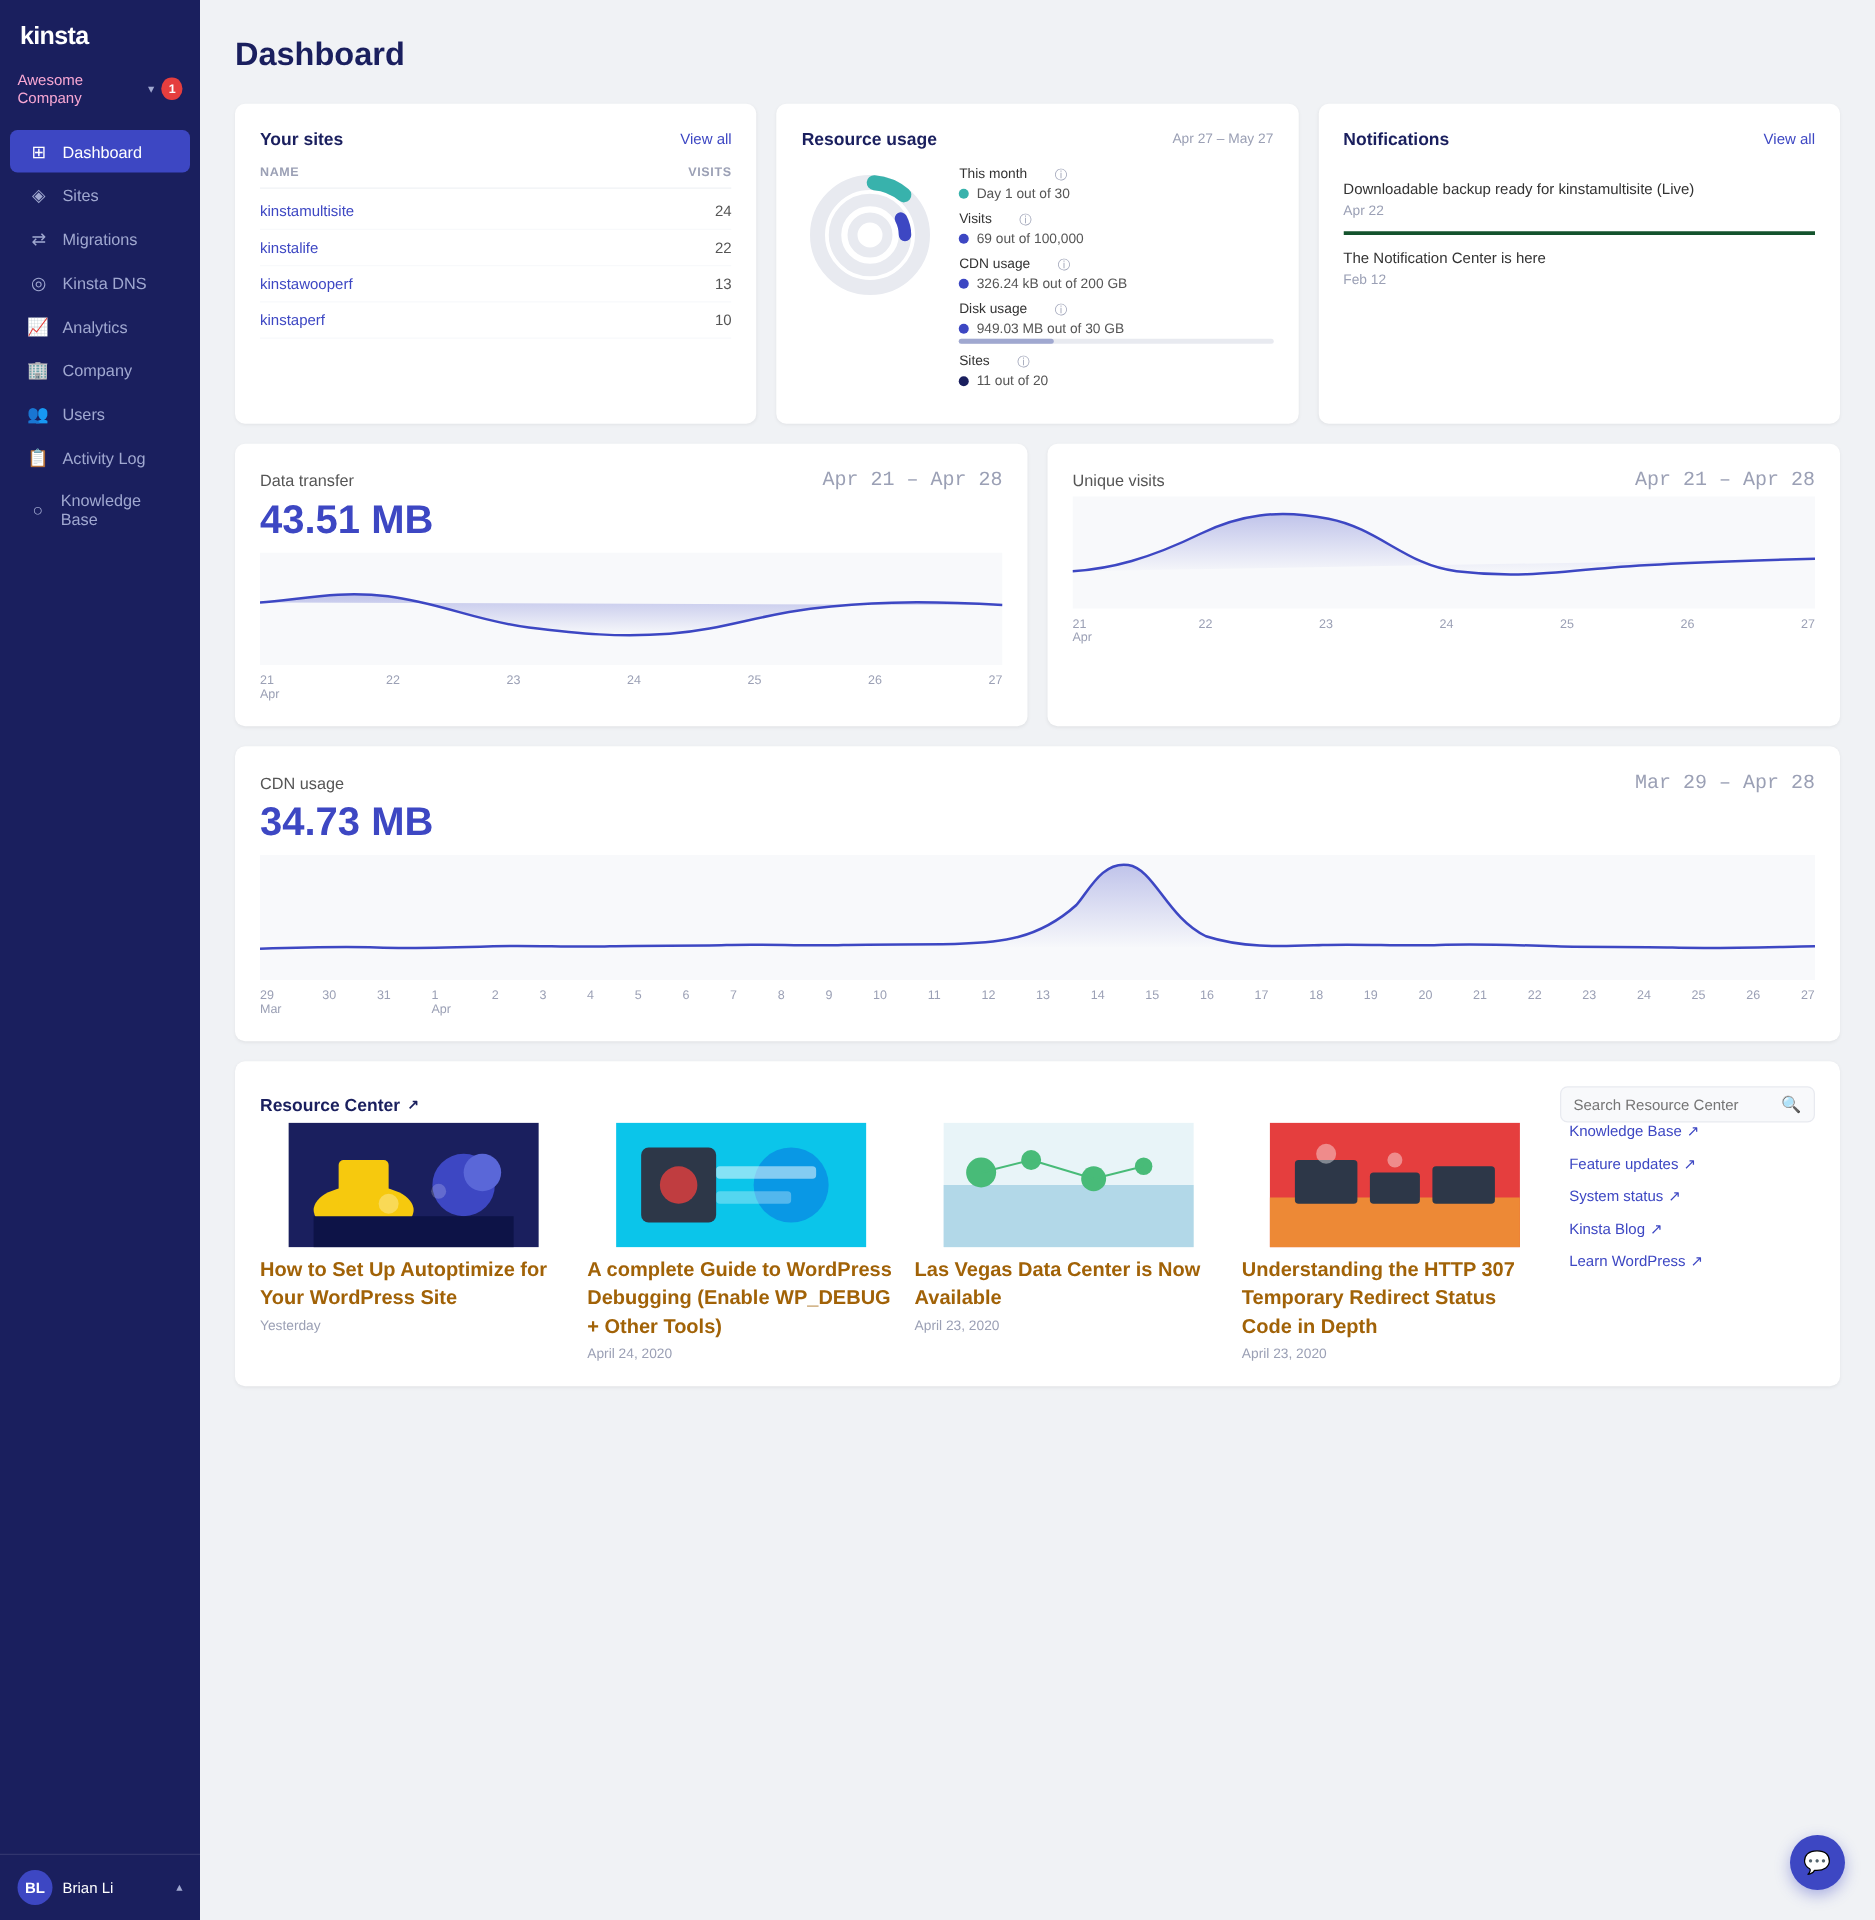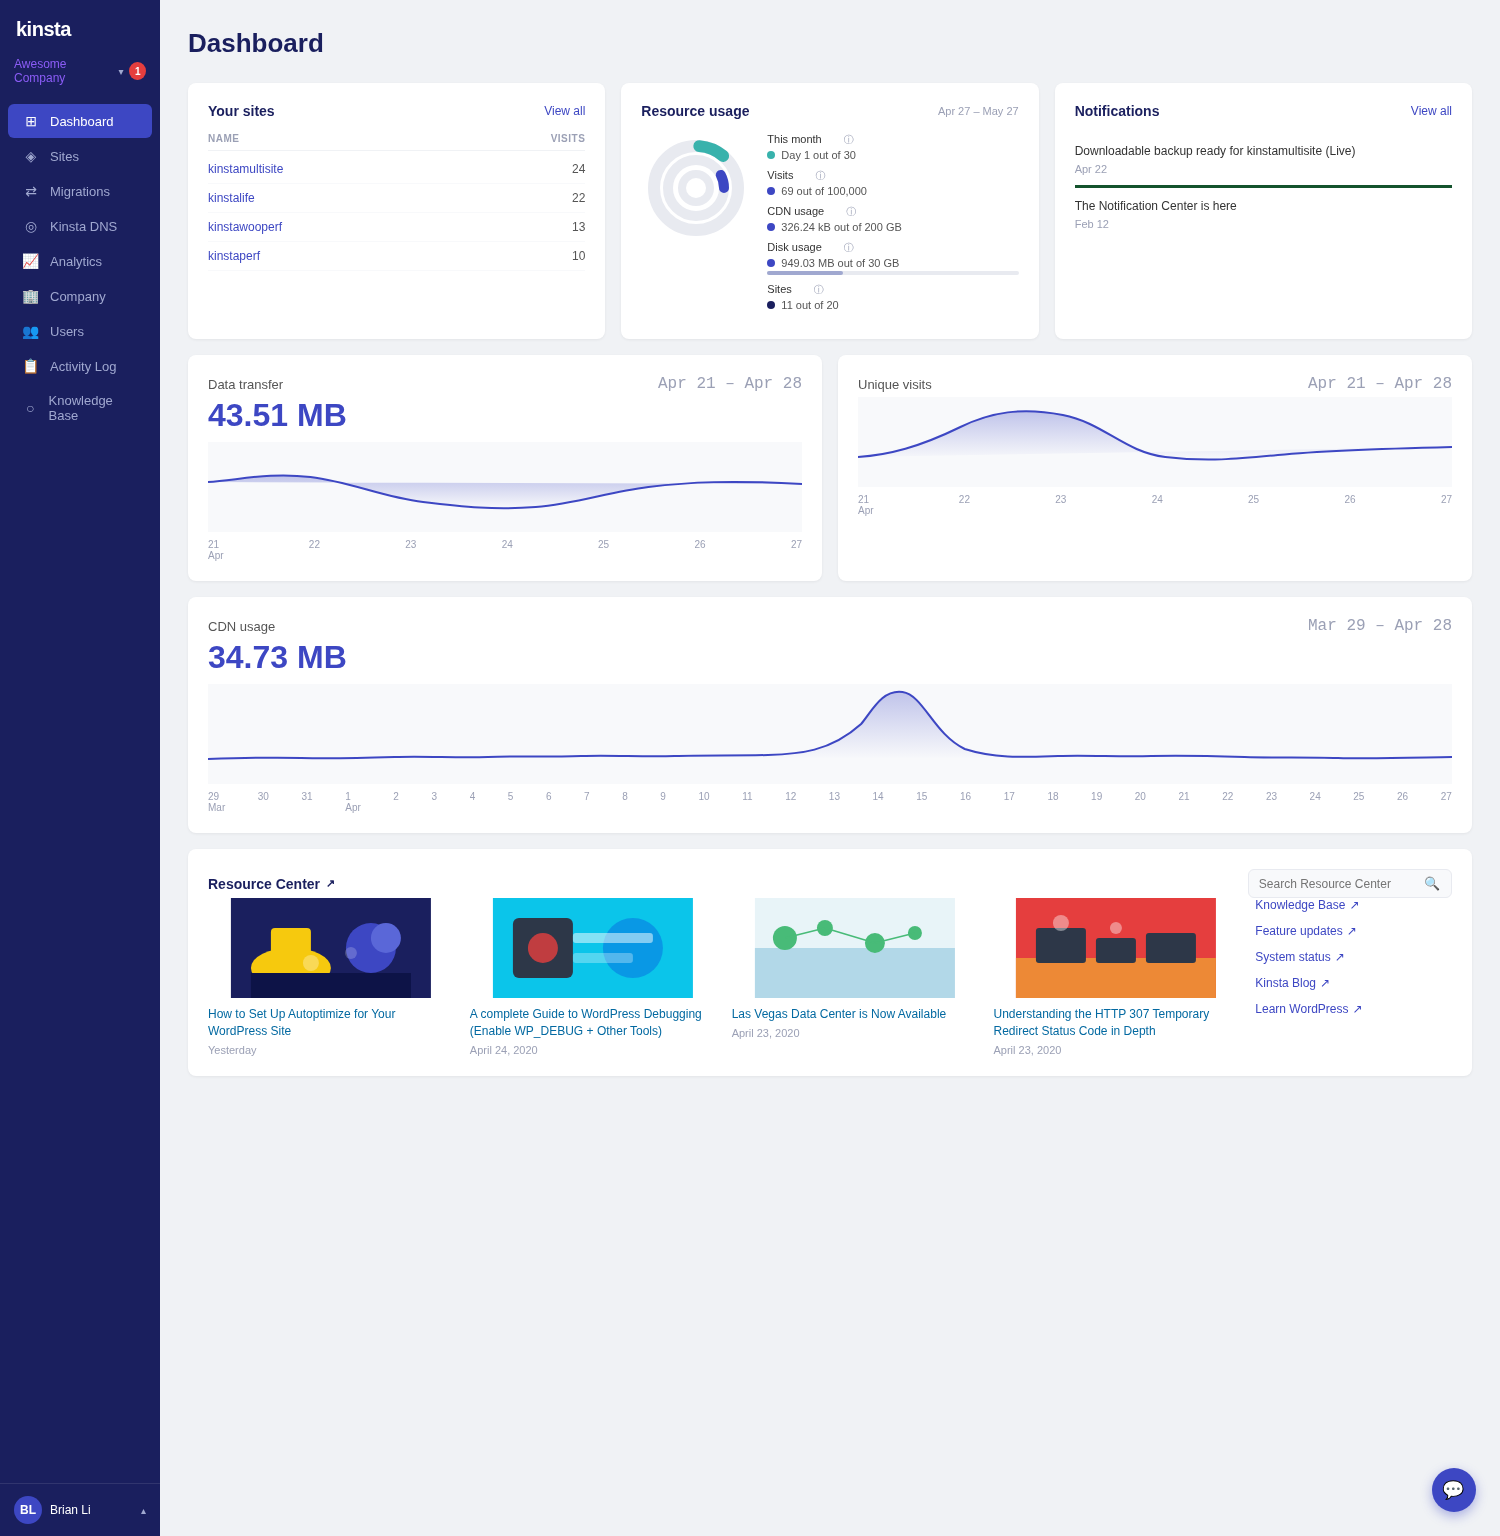--- a/index.html
+++ b/index.html
@@ -25,21 +25,21 @@
     .logo-text { font-size: 20px; font-weight: 700; color: #fff; letter-spacing: -0.5px; }
     .sidebar-company {
       padding: 6px 14px 14px;
       display: flex;
       align-items: center;
       gap: 6px;
       cursor: pointer;
       font-size: 12px;
       color: #a0a8d0;
     }
-    .sidebar-company .company-name { color: #8b5cf6; font-size: 12px; }
+    .sidebar-company .company-name { color: #f9a8d4; font-size: 12px; }
     .company-chevron { font-size: 10px; color: #a0a8d0; }
     .notification-dot {
       width: 18px; height: 18px; background: #e53e3e; border-radius: 50%;
       display: flex; align-items: center; justify-content: center;
       font-size: 10px; font-weight: 700; color: #fff; margin-left: auto;
     }
     .sidebar-nav { flex: 1; padding: 4px 0; }
     .nav-item {
       display: flex; align-items: center; gap: 10px;
       padding: 9px 14px; cursor: pointer; color: #a0a8d0;
@@ -123,21 +123,21 @@
 
     
     .rc-card { background: #fff; border-radius: 8px; padding: 20px; box-shadow: 0 1px 3px rgba(0,0,0,0.06); }
     .rc-header { display: flex; justify-content: space-between; align-items: center; }
     .rc-title { font-size: 14px; font-weight: 600; color: #1a1f5e; display: flex; align-items: center; gap: 6px; }
     .rc-search { display: flex; align-items: flex-end; gap: 6px; background: #f8f9fb; border: 1px solid #e8eaf0; border-radius: 6px; padding: 6px 10px; }
     .rc-search input { border: none; background: transparent; outline: none; font-size: 12px; color: #555; width: 160px; }
     .rc-content { display: grid; grid-template-columns: repeat(4, 1fr) 0.8fr; gap: 16px; }
     .article-card { cursor: pointer; }
     .article-img { width: 100%; height: 100px; border-radius: 6px; object-fit: cover; margin-bottom: 8px; overflow: hidden; }
-    .article-title { font-size: 12px; font-weight: 400; color: #0369a1; line-height: 1.4; margin-bottom: 4px; }
+    .article-title { font-size: 16px; font-weight: 700; color: #a16207; line-height: 1.4; margin-bottom: 4px; }
     .article-date { font-size: 11px; color: #9ba0b5; }
     .rc-links { display: flex; flex-direction: column; gap: 12px; }
     .rc-link { font-size: 12px; color: #3d47c3; cursor: pointer; display: flex; align-items: center; gap: 4px; }
 
     
     .chat-bubble {
       position: fixed; bottom: 24px; right: 24px;
       width: 44px; height: 44px; background: #3d47c3;
       border-radius: 50%; display: flex; align-items: center;
       justify-content: center; cursor: pointer; box-shadow: 0 4px 12px rgba(61,71,195,0.4);

